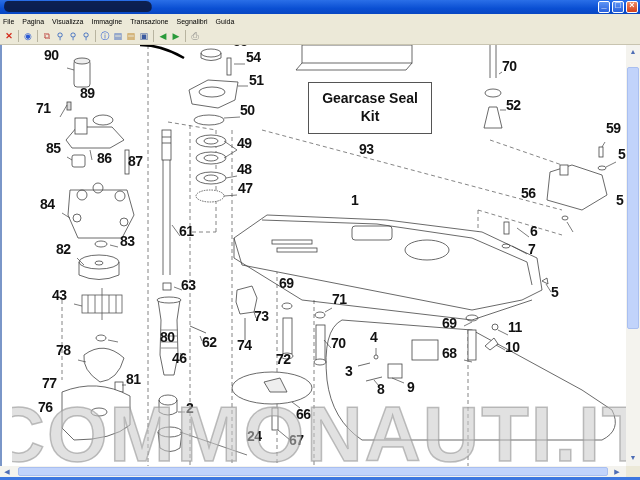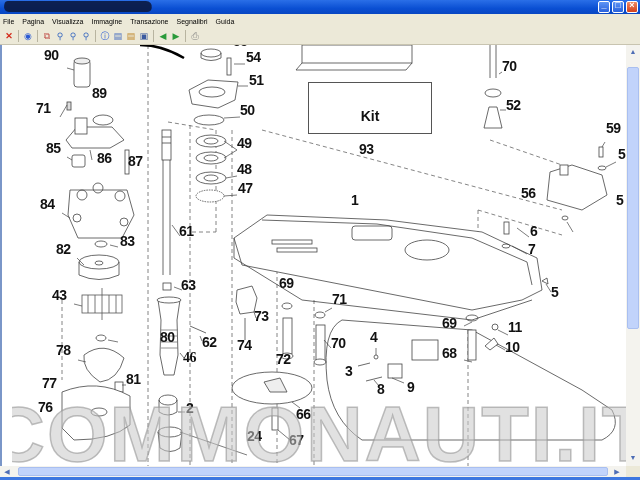--- a/index.html
+++ b/index.html
@@ -309,26 +309,27 @@
         <line x1="374" y1="355" x2="374" y2="348"></line>
       <line x1="390" y1="378" x2="402" y2="383"></line>
         <line x1="372" y1="380" x2="377" y2="386"></line>
       <line x1="298" y1="408" x2="290" y2="402"></line>
         <line x1="276" y1="430" x2="288" y2="440"></line>
       <line x1="178" y1="432" x2="245" y2="455"></line>
     </g>
   </svg>
 
   <div class="kitbox" style="left:306px; top:37px; width:124px; height:52px;"></div>
+  <div class="kit-text" style="left:306px; top:44px; width:124px;">Gearcase Seal</div>
   <div class="kit-text" style="left:306px; top:62px; width:124px;">Kit</div>
   <div class="lbl" style="left:357px; top:96px;">93</div>
 
   <div id="labels">
       <div class="lbl" style="left: 42px; top: 2px;">90</div>
-      <div class="lbl" style="left: 78px; top: 40px; margin-left: 12px;">89</div>
+      <div class="lbl" style="left: 78px; top: 40px;">89</div>
       <div class="lbl" style="left: 34px; top: 55px;">71</div>
       <div class="lbl" style="left: 44px; top: 95px;">85</div>
       <div class="lbl" style="left: 95px; top: 105px;">86</div>
       <div class="lbl" style="left: 126px; top: 108px;">87</div>
       <div class="lbl" style="left: 38px; top: 151px;">84</div>
       <div class="lbl" style="left: 118px; top: 188px;">83</div>
       <div class="lbl" style="left: 54px; top: 196px;">82</div>
       <div class="lbl" style="left: 50px; top: 242px;">43</div>
       <div class="lbl" style="left: 118px; top: 284px; margin-left: 40px;">80</div>
       <div class="lbl" style="left: 54px; top: 297px;">78</div>
@@ -337,21 +338,21 @@
       <div class="lbl" style="left: 36px; top: 354px;">76</div>
       <div class="lbl" style="left: 244px; top: 4px;">54</div>
       <div class="lbl" style="left: 247px; top: 27px; text-align: center;">51</div>
       <div class="lbl" style="left: 238px; top: 57px;">50</div>
       <div class="lbl" style="left: 235px; top: 90px;">49</div>
       <div class="lbl" style="left: 235px; top: 116px;">48</div>
       <div class="lbl" style="left: 236px; top: 135px;">47</div>
       <div class="lbl" style="left: 177px; top: 178px;">61</div>
       <div class="lbl" style="left: 179px; top: 232px;">63</div>
       <div class="lbl" style="left: 200px; top: 289px;">62</div>
-      <div class="lbl" style="left: 181px; top: 305px; font-family: Liberation Serif, serif;">46</div>
+      <div class="lbl" style="left: 170px; top: 305px;">46</div>
       <div class="lbl" style="left: 184px; top: 355px;">2</div>
       <div class="lbl" style="left: 252px; top: 263px;">73</div>
       <div class="lbl" style="left: 235px; top: 292px;">74</div>
       <div class="lbl" style="left: 277px; top: 230px;">69</div>
       <div class="lbl" style="left: 274px; top: 306px;">72</div>
       <div class="lbl" style="left: 294px; top: 361px;">66</div>
       <div class="lbl" style="left: 287px; top: 387px;">67</div>
       <div class="lbl" style="left: 245px; top: 383px;">24</div>
       <div class="lbl" style="left: 330px; top: 246px;">71</div>
       <div class="lbl" style="left: 329px; top: 290px;">70</div>

